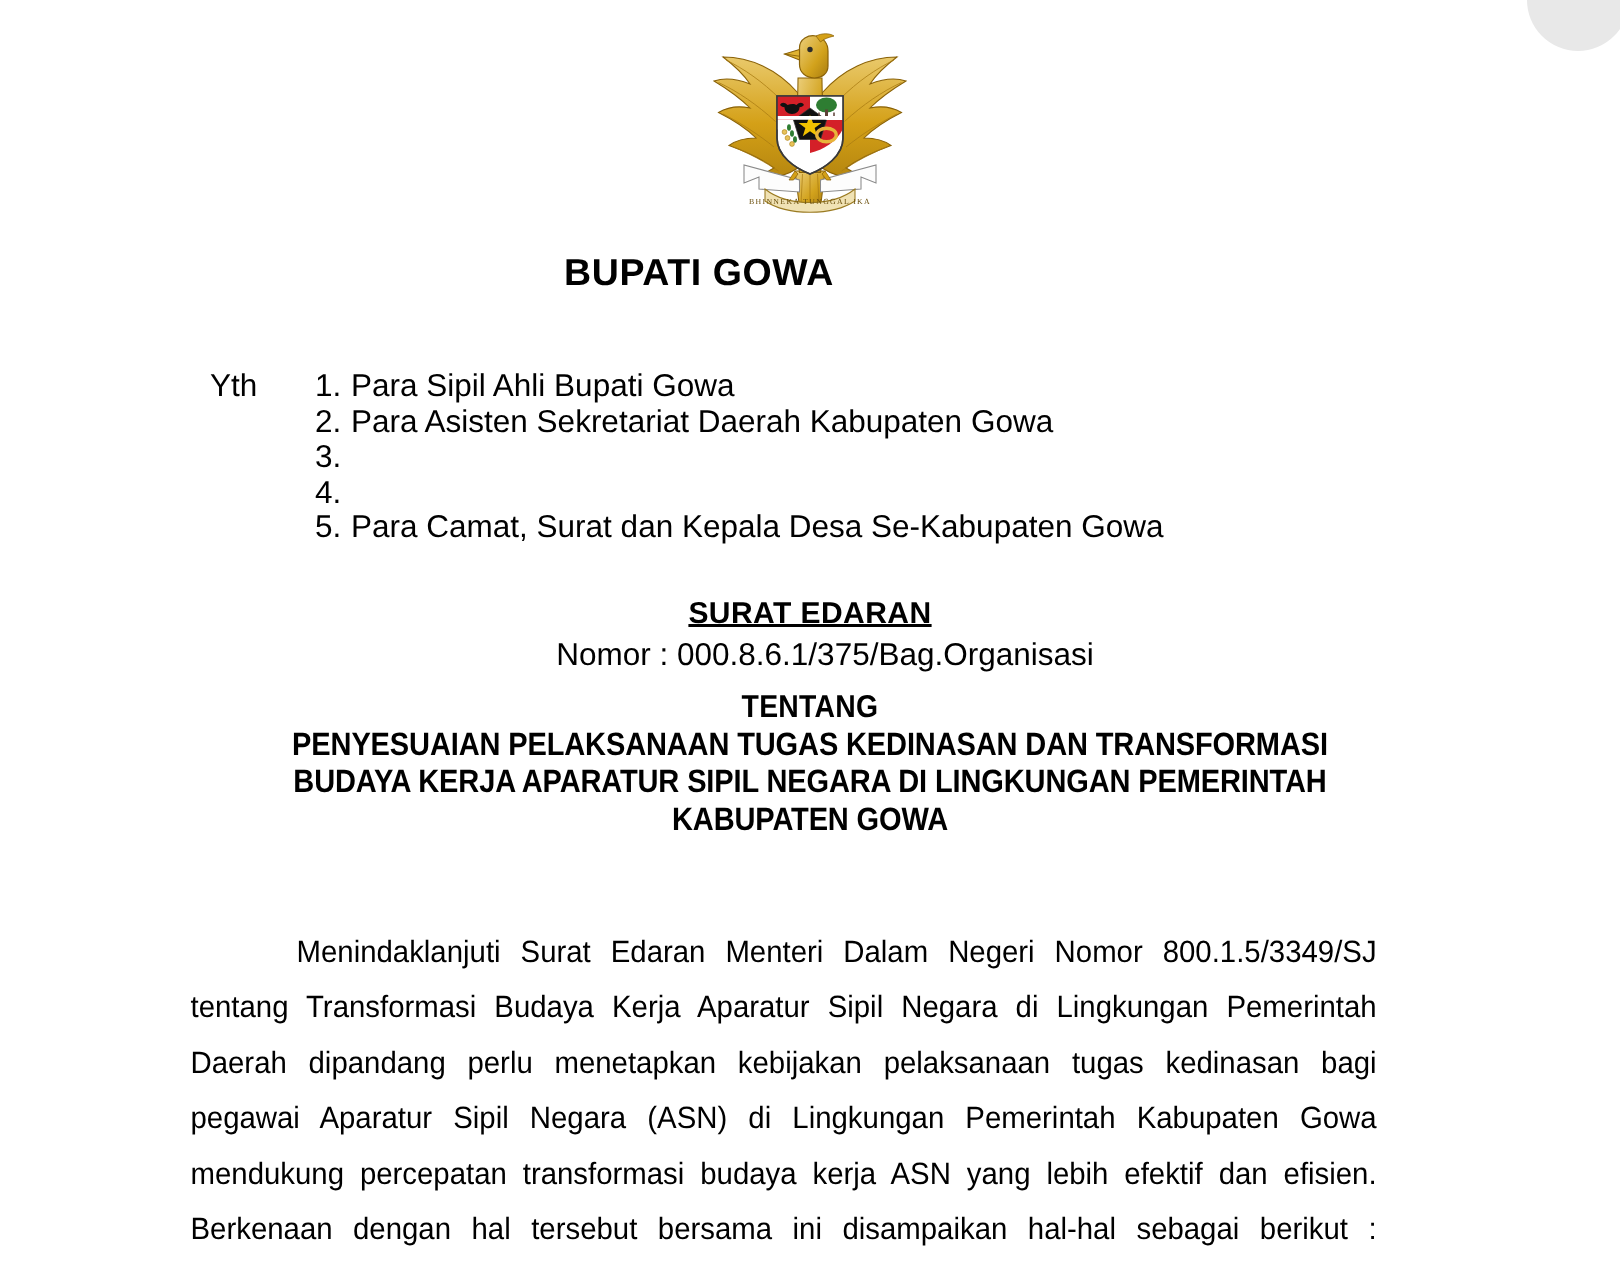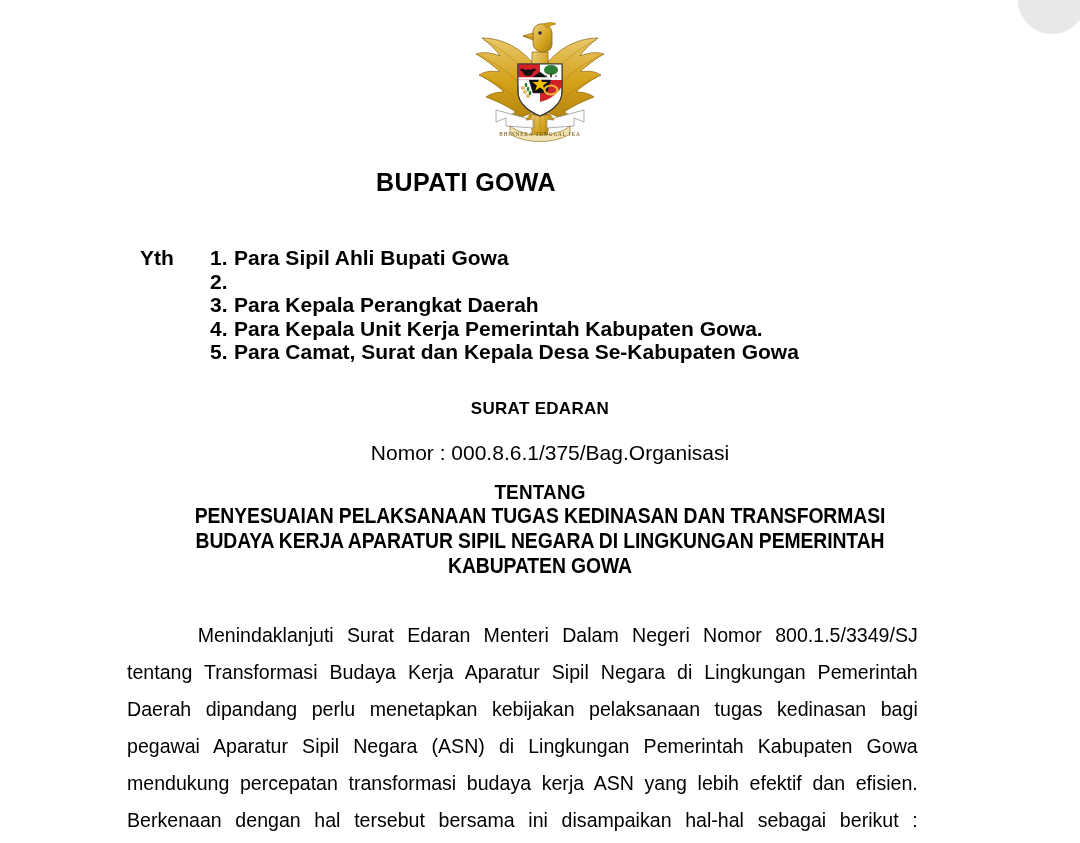--- a/index.html
+++ b/index.html
@@ -51,21 +51,20 @@
 
   
   .addressee {
     position: absolute;
     top: 246px;
     left: 140px;
     display: flex;
     align-items: flex-start;
     font-size: 21px;
     line-height: 23.5px;
-    font-weight: bold;
   }
   .addressee-label {
     width: 70px;
     flex: 0 0 70px;
   }
   .addressee-list {
     margin: 0;
     padding: 0;
     list-style: none;
   }
@@ -81,36 +80,37 @@
 
   
   .se-block {
     position: absolute;
     top: 396px;
     left: 0;
     width: 1080px;
     text-align: center;
   }
   .se-heading {
-    font-size: 17px;
+    font-size: 20px;
     font-weight: bold;
     letter-spacing: 0.3px;
     line-height: 26px;
+    text-decoration: underline;
   }
   .se-number {
     font-size: 21px;
     line-height: 26px;
-    margin-top: 18px;
+    margin-top: 2px;
     padding-left: 20px;
   }
 
   
   .tentang-block {
     position: absolute;
-    top: 479px;
+    top: 459px;
     left: 140px;
     width: 800px;
     text-align: center;
     font-weight: bold;
   }
   .tentang-word {
     font-size: 21px;
     line-height: 25px;
     letter-spacing: 0.2px;
     transform: scaleX(0.9);
@@ -281,28 +281,27 @@
 
 <div class="addressee">
   <div class="addressee-label">Yth</div>
   <ul class="addressee-list">
     <li>
       <span class="addressee-num">1.</span>
       <span>Para Sipil Ahli Bupati Gowa</span>
     </li>
     <li>
       <span class="addressee-num">2.</span>
+      <span>Para Asisten Sekretariat Daerah Kabupaten Gowa</span>
     </li>
     <li>
       <span class="addressee-num">3.</span>
-      <span>Para Kepala Perangkat Daerah</span>
     </li>
     <li>
       <span class="addressee-num">4.</span>
-      <span>Para Kepala Unit Kerja Pemerintah Kabupaten Gowa.</span>
     </li>
     <li>
       <span class="addressee-num">5.</span>
       <span>Para Camat, Surat dan Kepala Desa Se-Kabupaten Gowa</span>
     </li>
   </ul>
 </div>
 
 <div class="se-block">
   <div class="se-heading">SURAT EDARAN</div>

